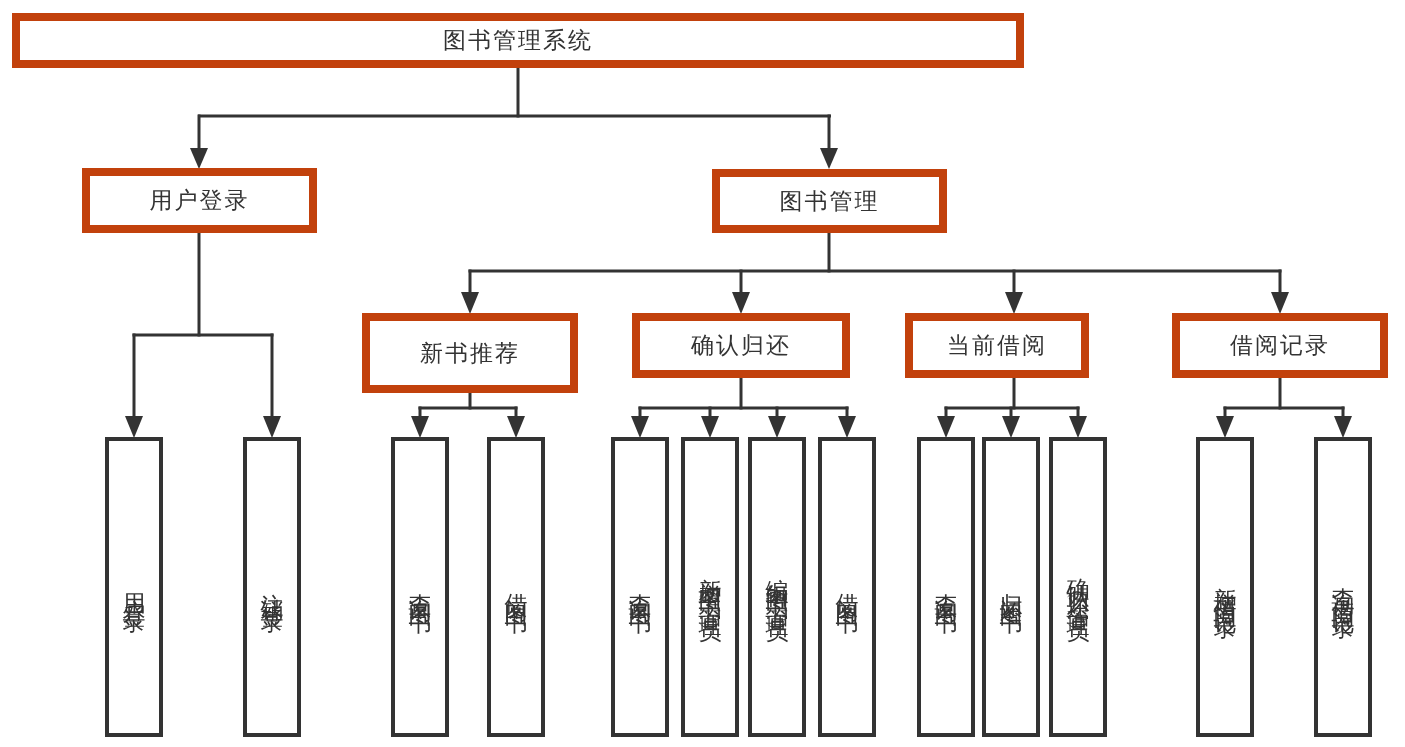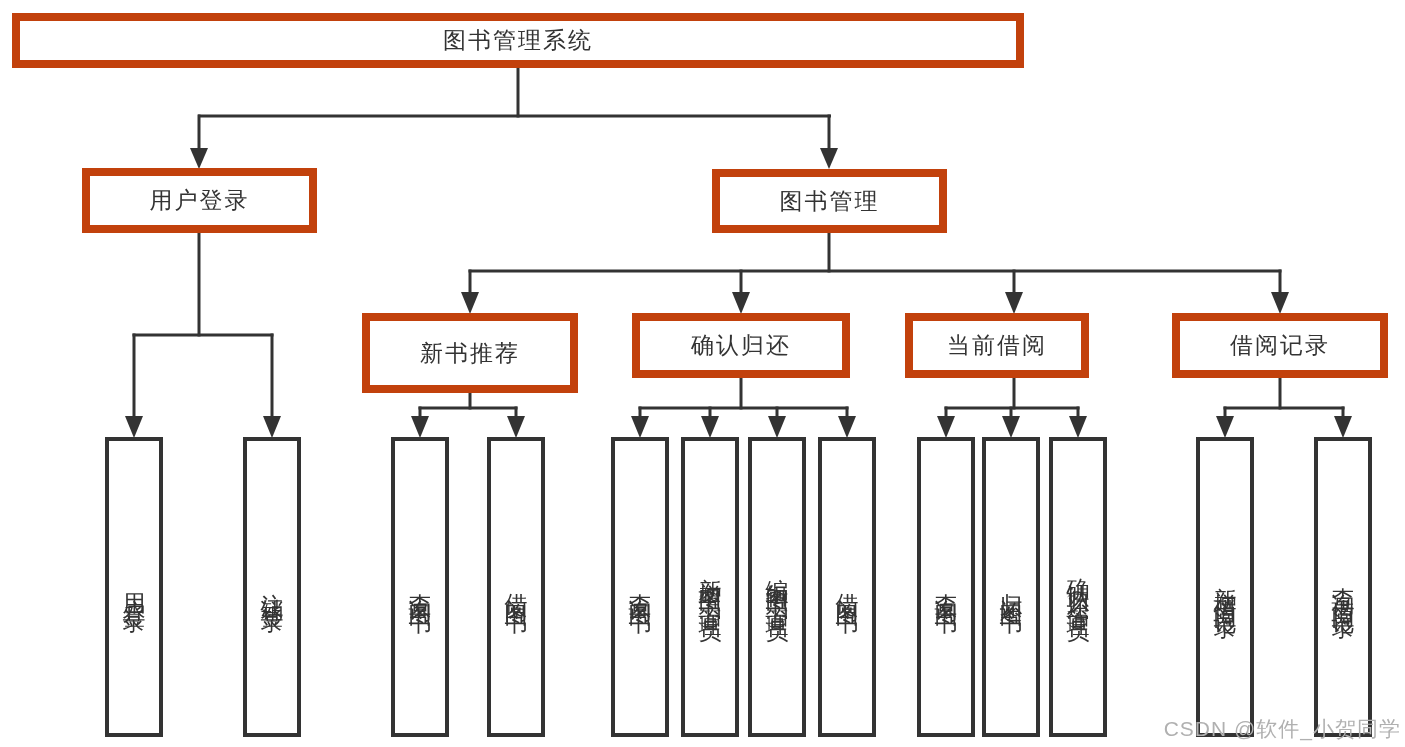--- a/index.html
+++ b/index.html
@@ -163,15 +163,14 @@
     <span class="vtext">确认归还（管理员）</span>
   </div>
 
   <div class="vbox" style="left:1196px;top:437px;width:58px;height:300px">
     <span class="vtext">新增借阅记录</span>
   </div>
   <div class="vbox" style="left:1314px;top:437px;width:58px;height:300px">
     <span class="vtext">查询借阅记录</span>
   </div>
 
-  <div class="watermark">CSDN @软件_小贺同学</div>
 
 </div>
 
 </body></html>

